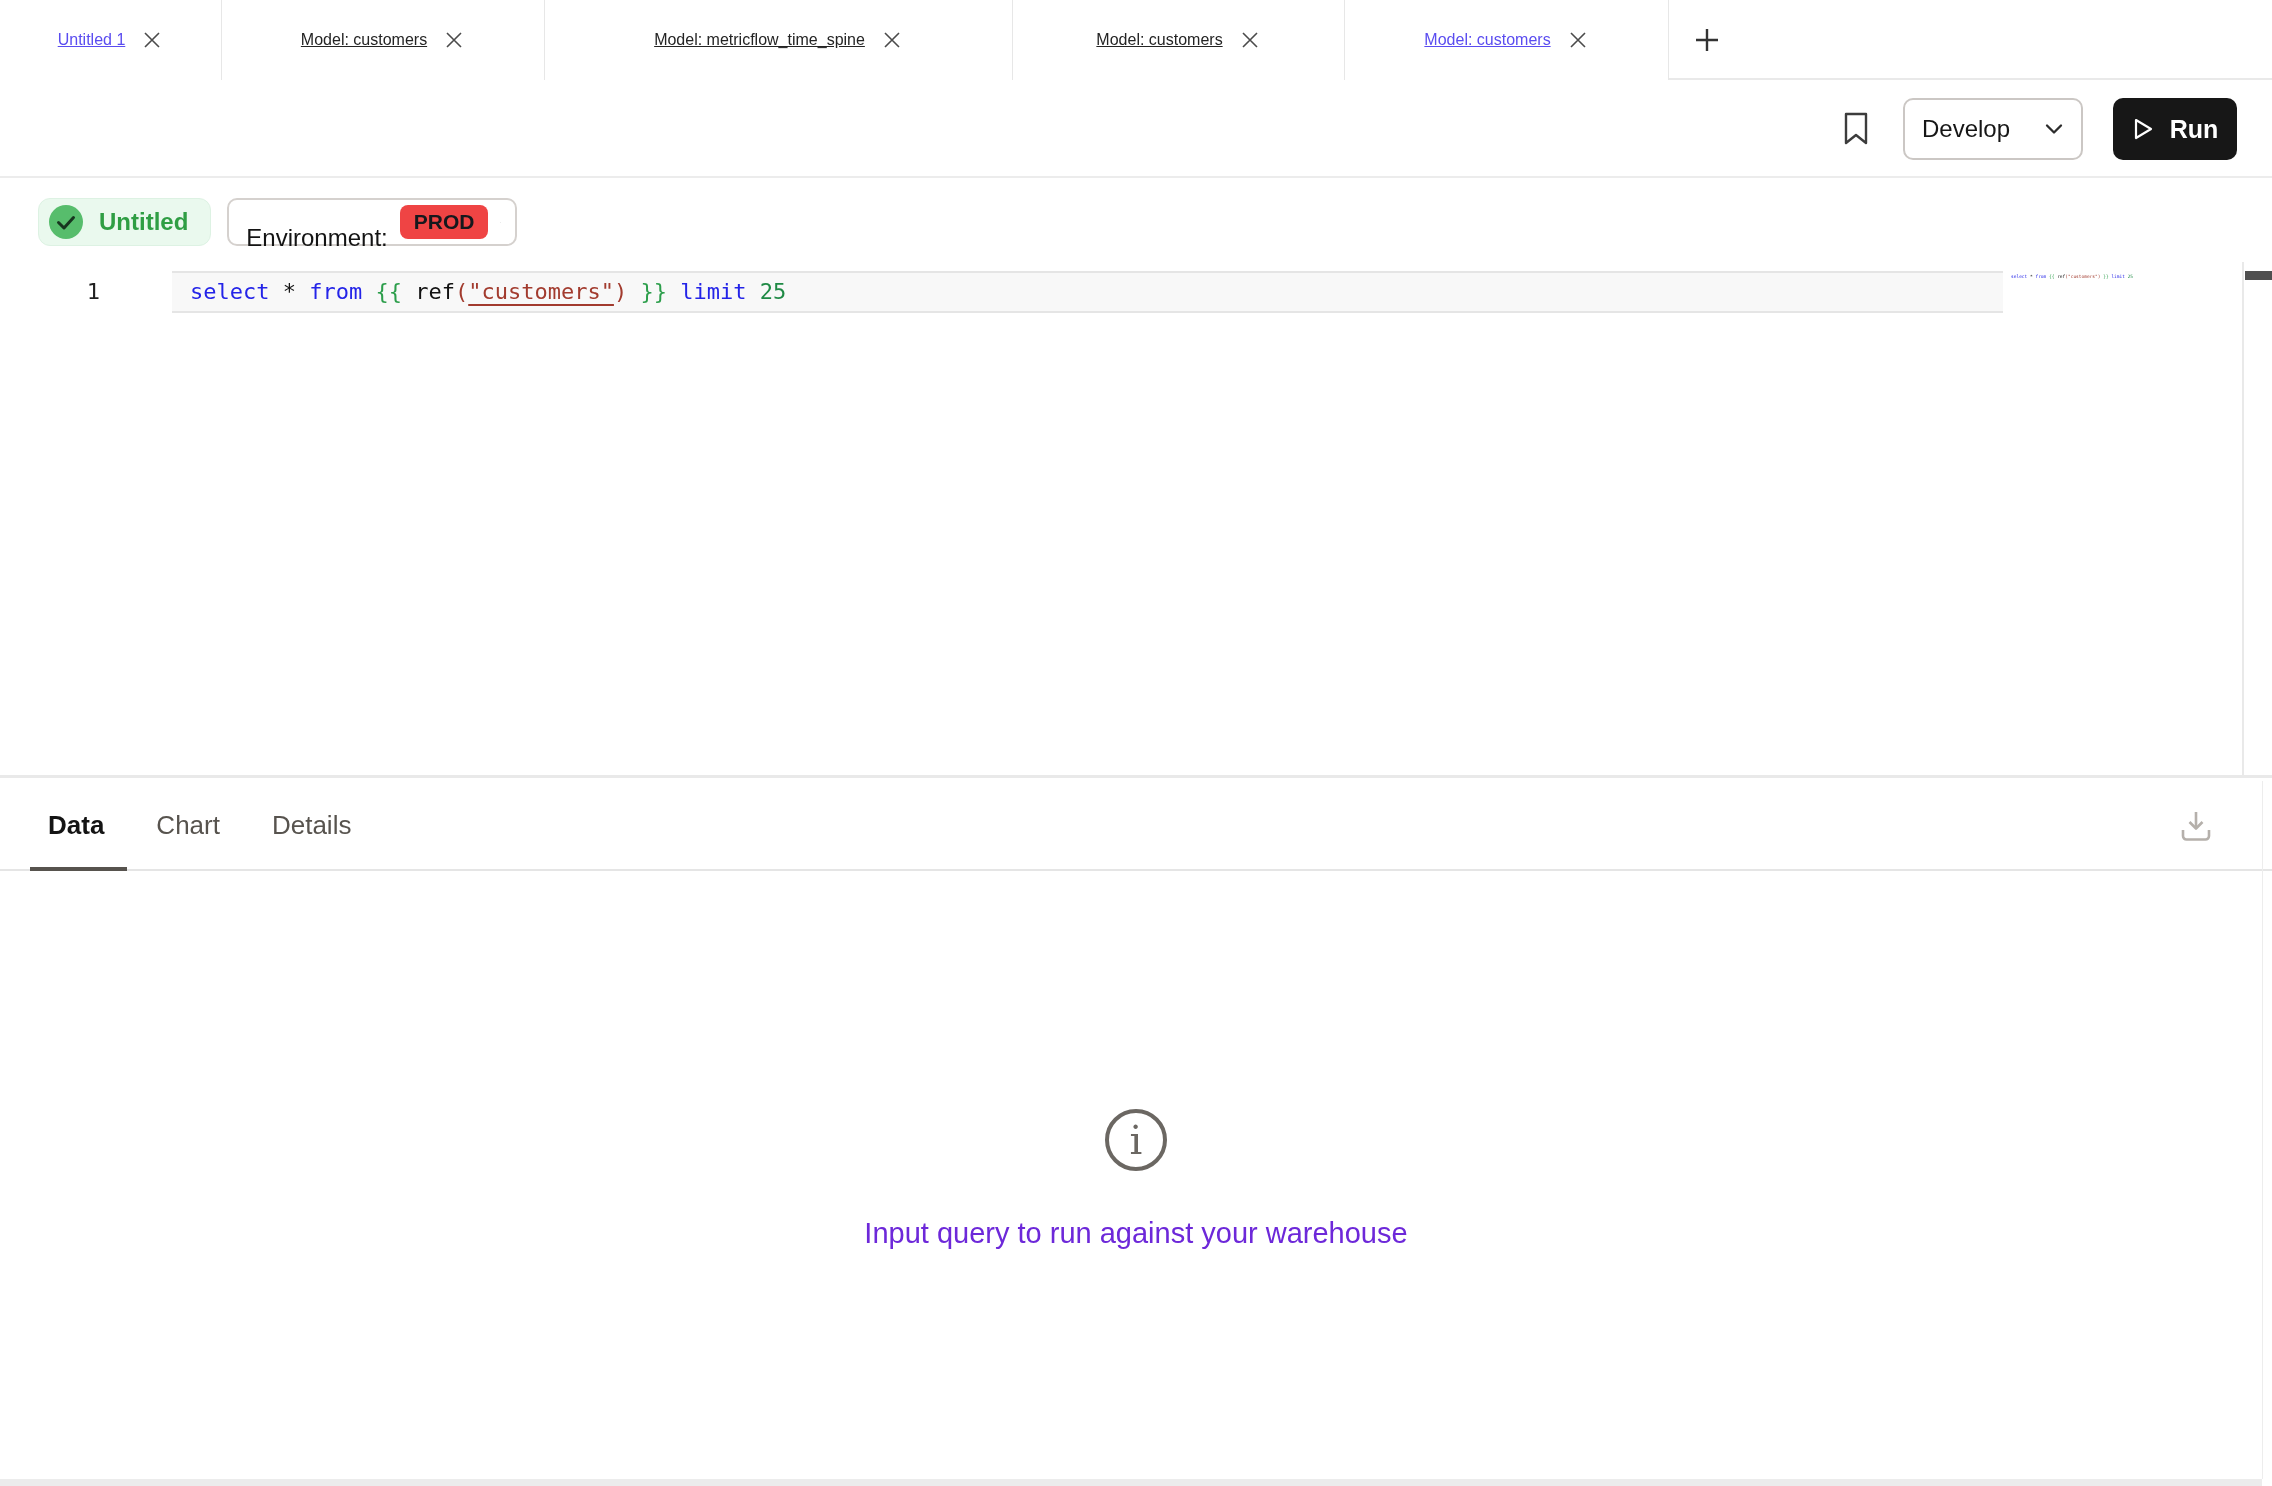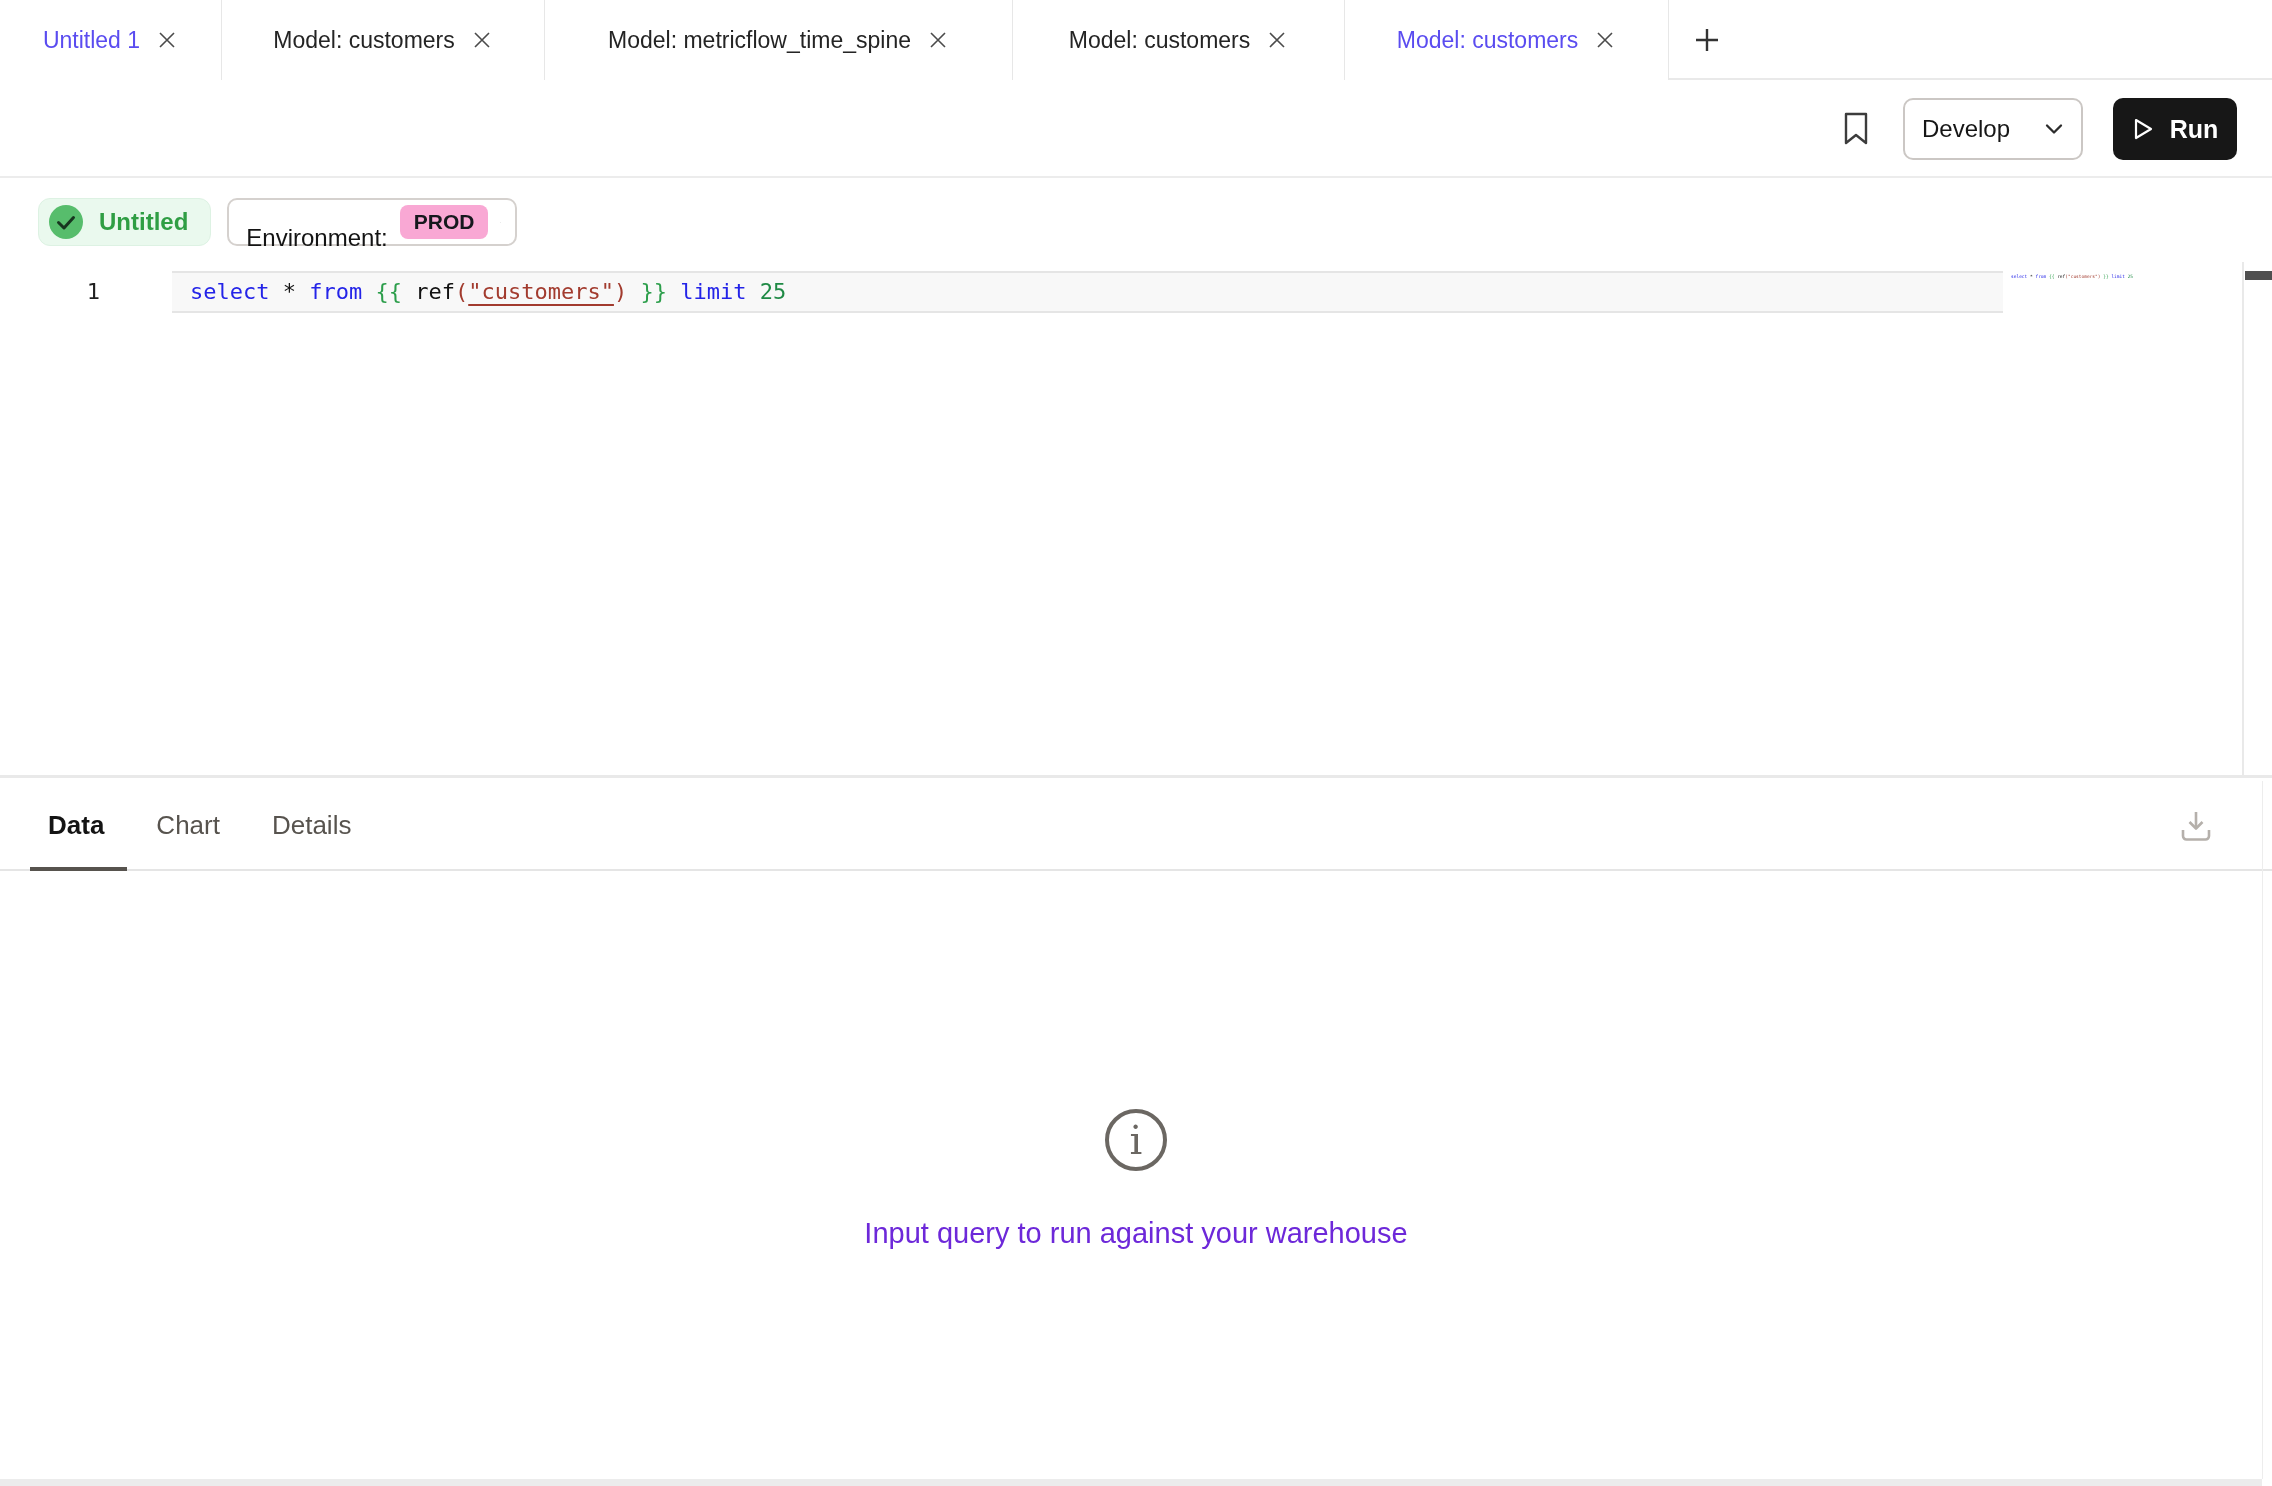--- a/index.html
+++ b/index.html
@@ -4,21 +4,21 @@
 <style>
   * { margin:0; padding:0; box-sizing:border-box; }
   html,body { width:2272px; height:1486px; background:#ffffff; overflow:hidden;
               font-family:"Liberation Sans", sans-serif; color:#1c1c1c; }
 
   
   #tabbar { position:absolute; top:0; left:0; width:2272px; height:80px;
             display:flex; border-bottom:2px solid #e9e9e9; background:#fff; }
   .tab { height:80px; display:flex; align-items:center; justify-content:center;
          gap:16px; border-right:1px solid #e7e7e7; background:#fff; cursor:pointer; }
-  .tab .tab-label { font-size:23px; color:#242424; white-space:nowrap; }
+  .tab .tab-label { font-size:16px; color:#242424; white-space:nowrap;text-decoration:underline; }
   .tab.active .tab-label { color:#5A4CF0; }
   .newtab { width:76px; height:80px; display:flex; align-items:center; justify-content:center; }
 
   
   #toolbar { position:absolute; top:82px; left:0; width:2272px; height:96px;
              border-bottom:2px solid #ececec; background:#fff;
              display:flex; align-items:center; justify-content:flex-end; gap:30px; padding-right:35px; }
   #bookmark-btn { width:34px; height:40px; display:flex; align-items:center; justify-content:center; }
   #develop-btn { width:180px; height:62px; border:2px solid #cbc7c4; border-radius:10px; background:#fff;
                  display:flex; align-items:center; justify-content:center; gap:34px; }
@@ -28,21 +28,21 @@
   #run-btn span { color:#fff; font-size:25px; font-weight:600; }
 
   
   #statusbar { position:absolute; top:198px; left:38px; height:48px; display:flex; gap:16px; align-items:center; }
   #connected-badge { height:48px; padding:0 22px 0 8px; background:#EAF9EE; border:1px solid #ddf2e3;
                      border-radius:12px; display:flex; align-items:center; gap:14px; }
   #connected-badge .txt { color:#2F9E44; font-size:24px; font-weight:600; }
   #env-select { height:48px; width:290px; border:2px solid #d5d1ce; border-radius:10px; background:#fff;
                 display:flex; align-items:center; padding:0 14px 0 17px; gap:12px; }
   #env-select .lbl { font-size:24px; color:#141414; white-space:nowrap;margin-top:32px; }
-  #env-chip { background:#f9a8d4; border-radius:8px; padding:5px 14px; font-size:21px; font-weight:700; color:#15181d; }
+  #env-chip { background:#ef4444; border-radius:8px; padding:5px 14px; font-size:21px; font-weight:700; color:#15181d; }
 
   
   #editor { position:absolute; top:262px; left:0; width:2272px; height:516px; background:#fff;
             border-bottom:3px solid #e9e9e9; }
   #active-line { position:absolute; left:172px; top:9px; width:1831px; height:42px;
                  background:#f8f8f8; border-top:2px solid #e5e5e5; border-bottom:2px solid #e5e5e5; }
   #gutter-line { position:absolute; left:60px; top:9px; width:40px; height:42px; line-height:42px;
                  text-align:right; font-family:"DejaVu Sans Mono", monospace; font-size:22px; color:#1f1f1f; }
   #code-line { position:absolute; left:190px; top:9px; height:42px; line-height:42px; white-space:pre;
                font-family:"DejaVu Sans Mono", monospace; font-size:22px; color:#121212; }

